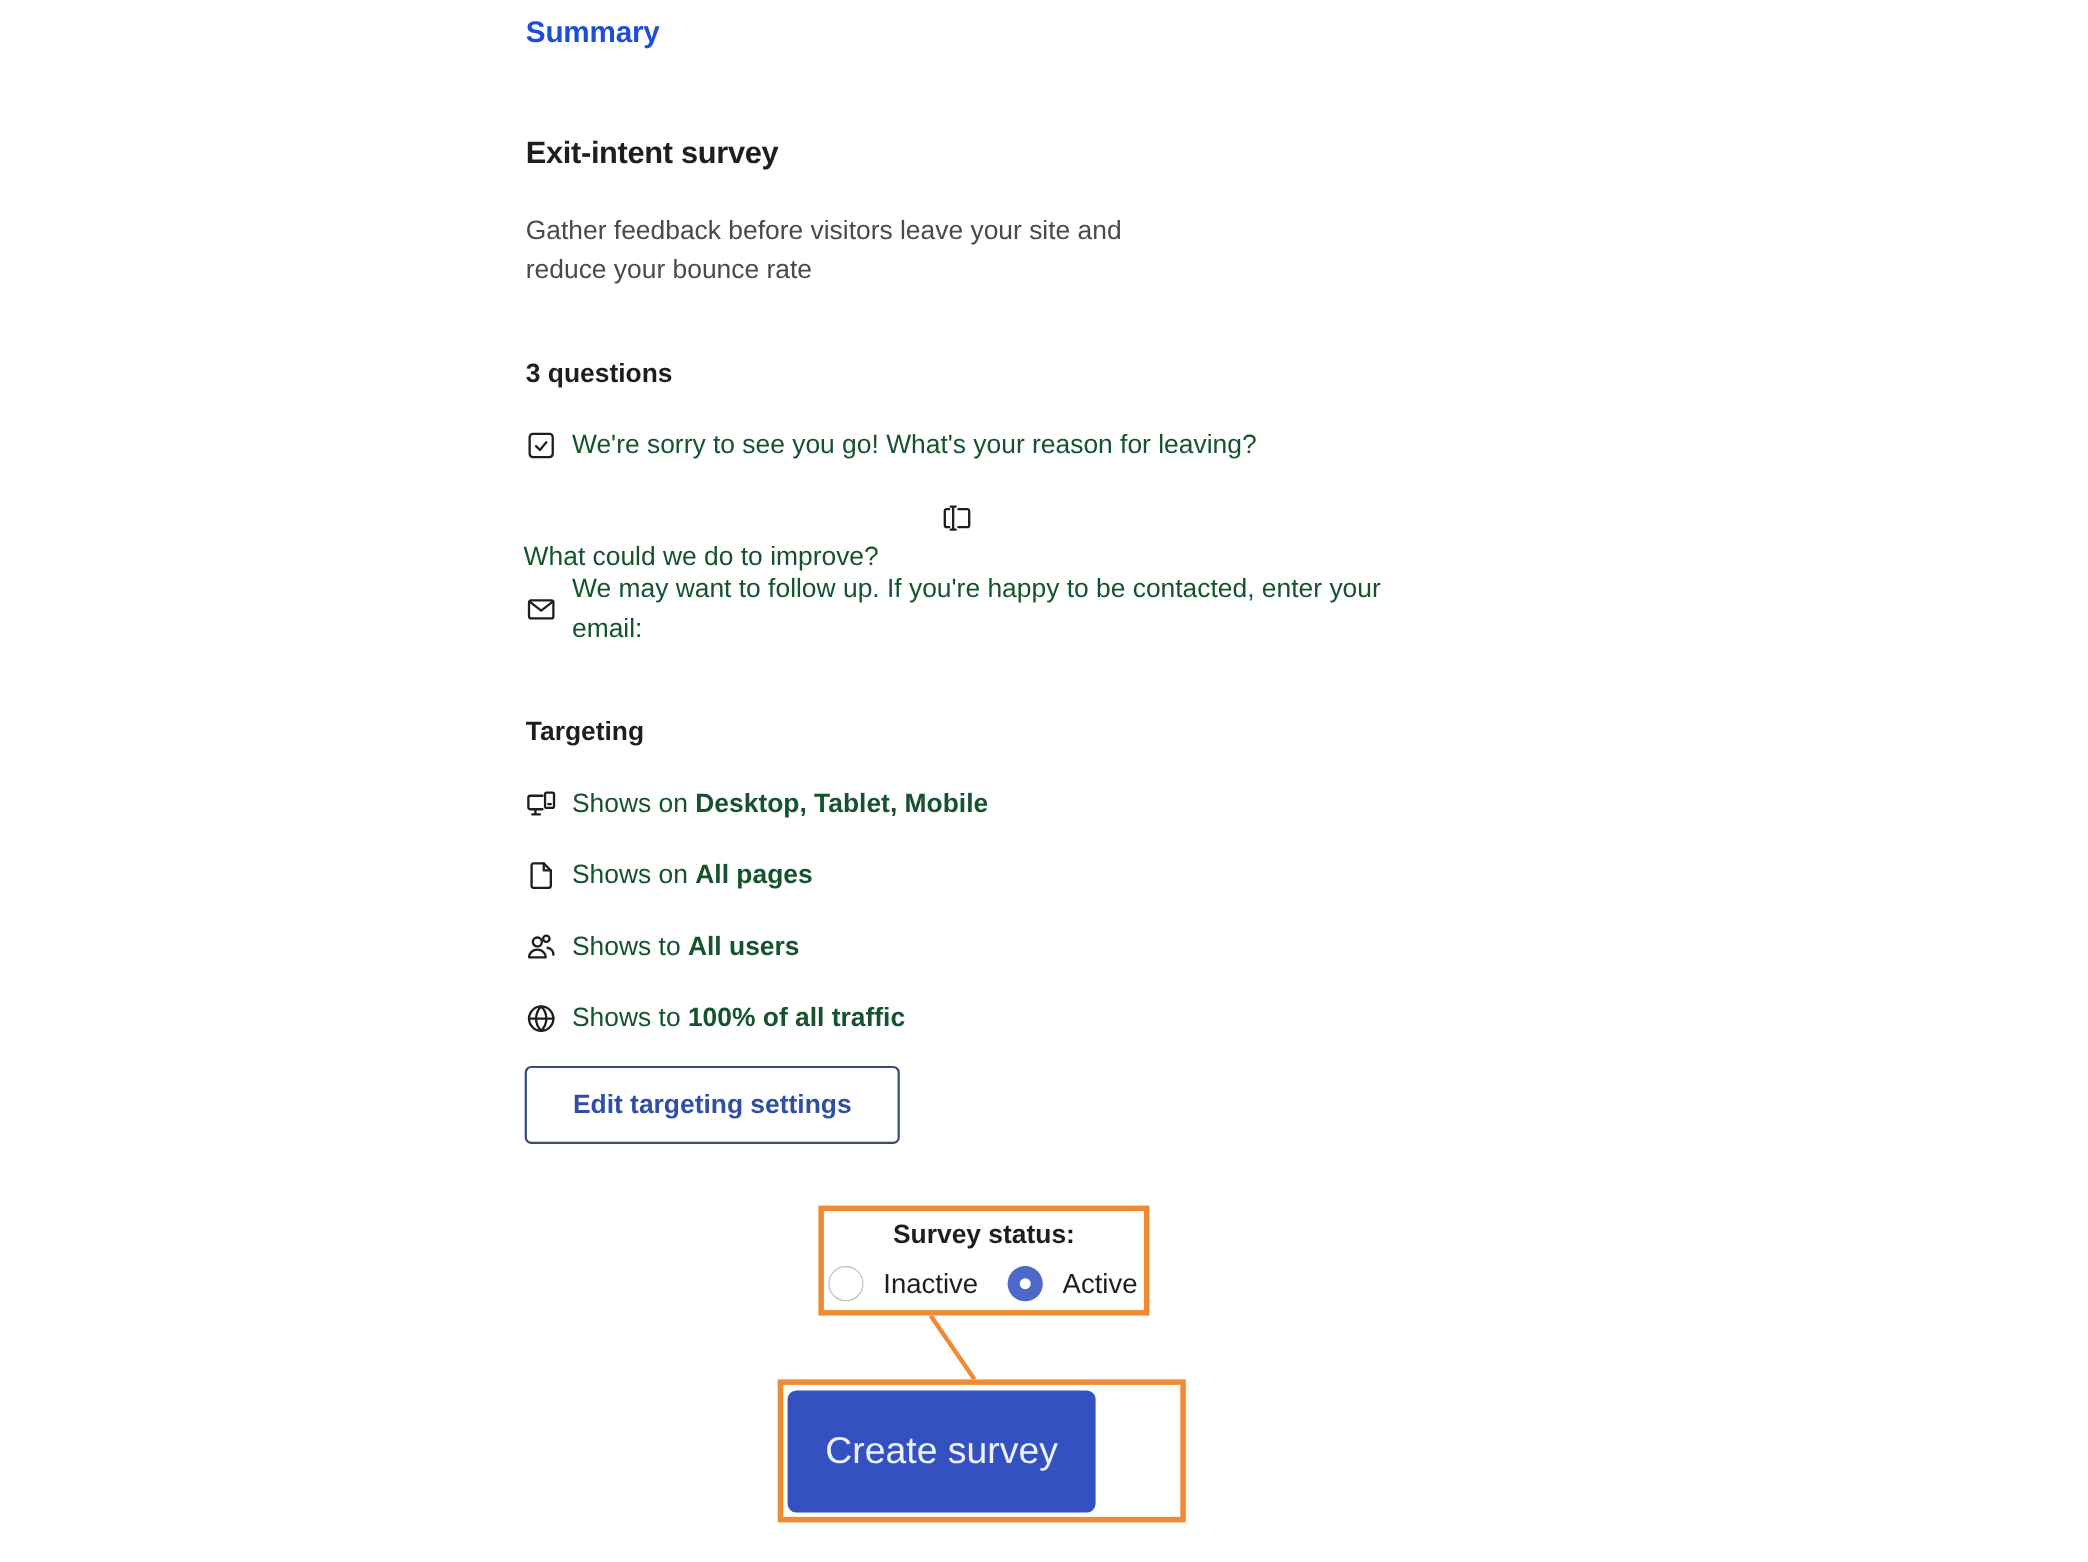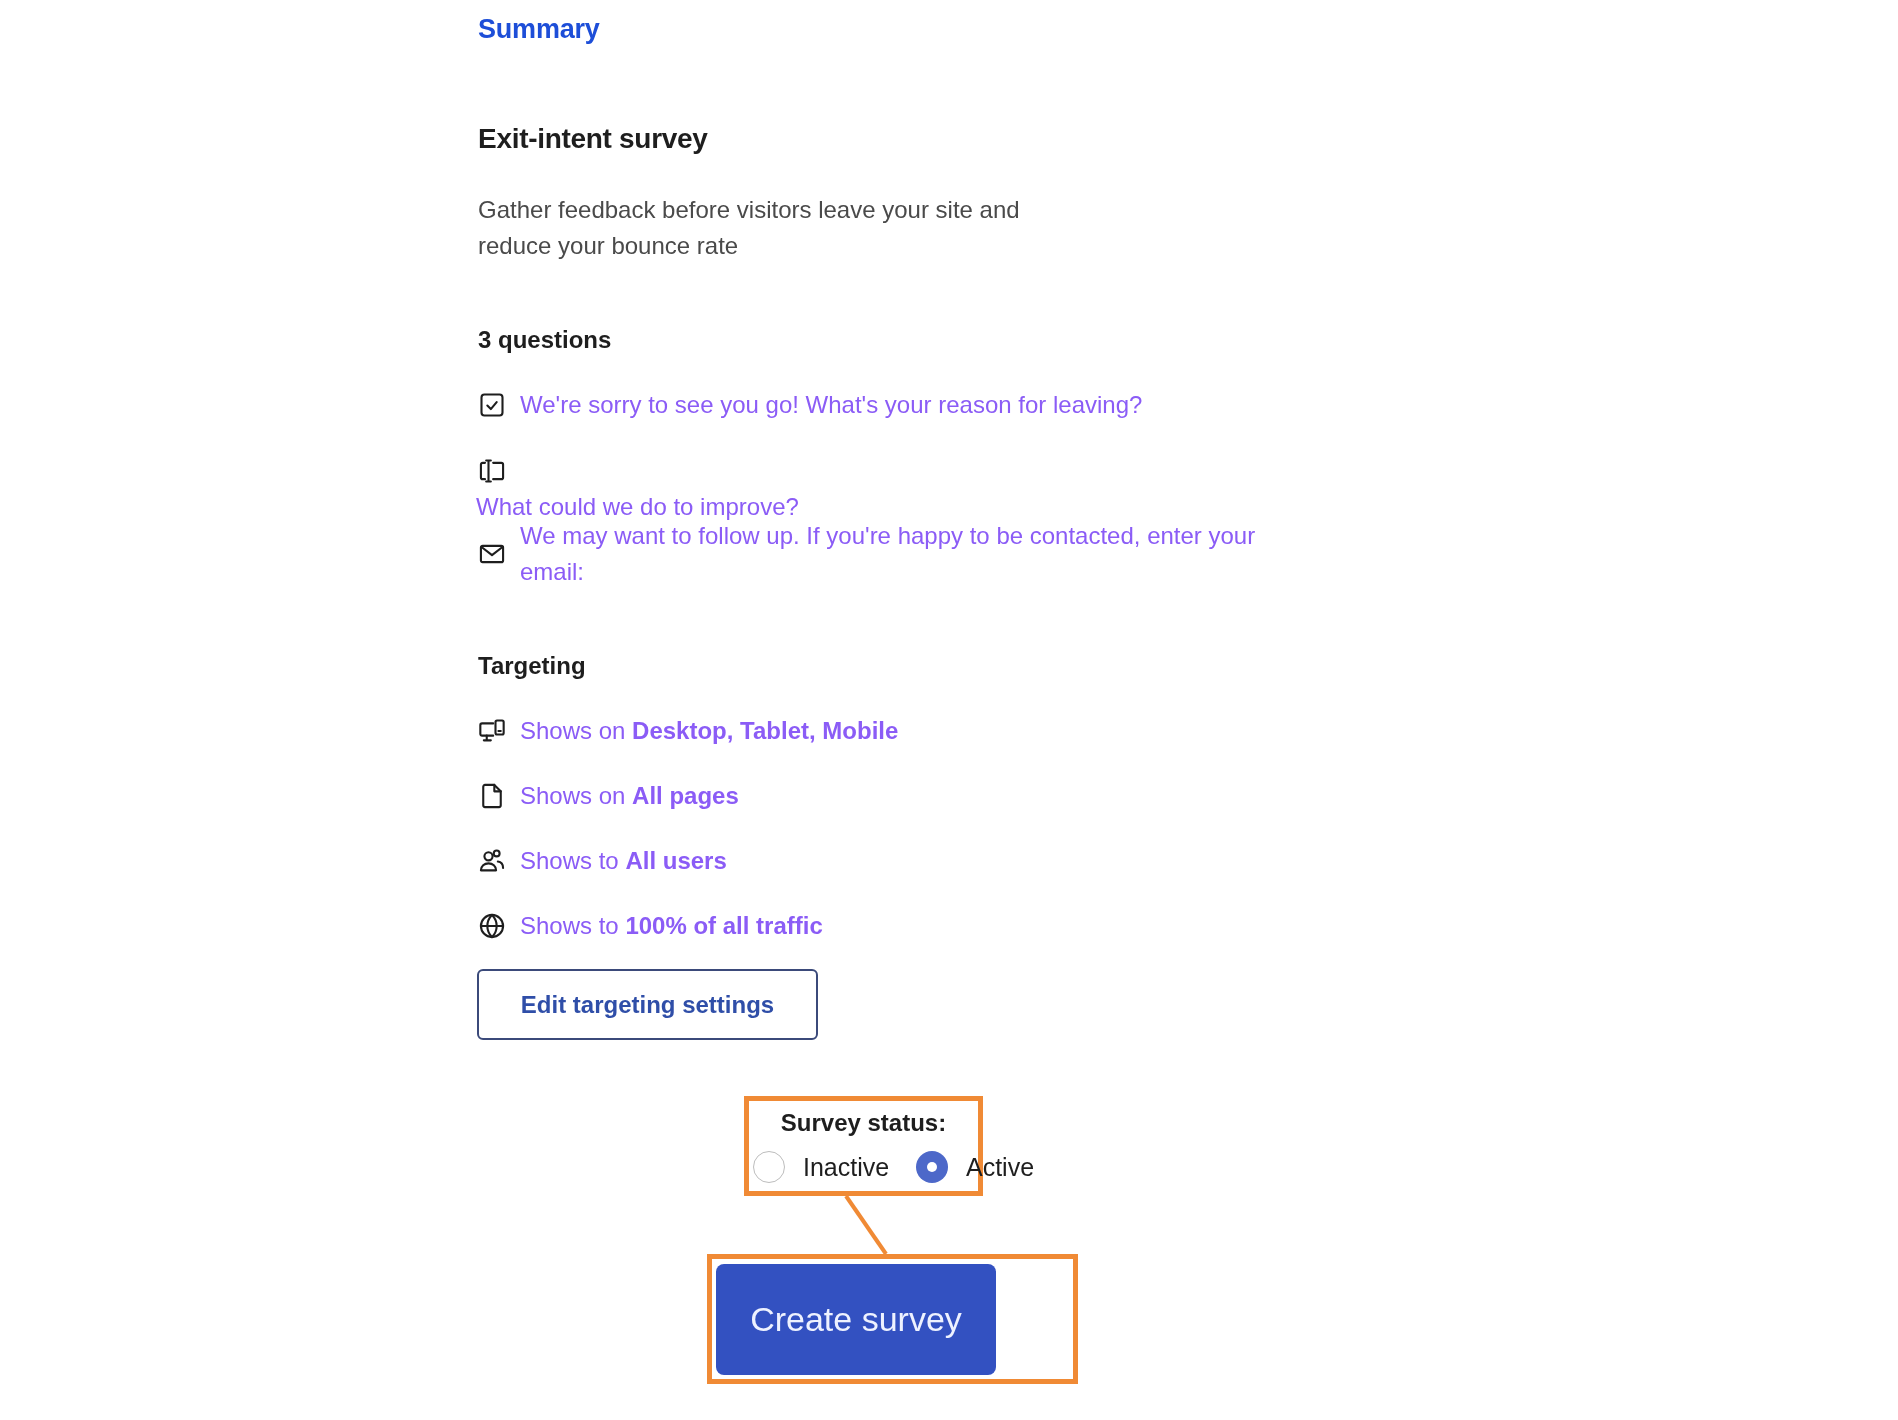--- a/index.html
+++ b/index.html
@@ -6,34 +6,34 @@
     body {
       width: 1898px; height: 1420px; position: relative; overflow: hidden;
       font-family: "Liberation Sans", "DejaVu Sans", sans-serif;
       color: #1f1f1f;
     }
     .abs { position: absolute; }
     .h-summary { left: 478px; top: 14px; font-size: 27px; font-weight: 700; color: #1d4ed8; letter-spacing: -0.2px; }
     .h-title { left: 478px; top: 123px; font-size: 28px; font-weight: 700; color: #1e1e1e; letter-spacing: -0.3px; }
     .desc { left: 478px; top: 192px; width: 600px; font-size: 24px; line-height: 36px; color: #4a4a4a; }
     .h-sec { left: 478px; font-size: 24px; font-weight: 700; color: #1e1e1e; }
-    .row { left: 476px; display: flex; align-items: flex-start; font-size: 24px; line-height: 36px; color: #8b5cf6; }
+    .row { left: 476px; display: flex; align-items: center; font-size: 24px; line-height: 36px; color: #14532d; }
     .row .ico { width: 32px; height: 36px; display: flex; align-items: center; justify-content: center; margin-right: 12px; flex: none; }
     .row .ico svg { width: 28px; height: 28px; }
     .row .txt { width: 800px; }
     .row b { font-weight: 700; }
     .row.q3 .ico { height: 72px; }
     .edit-btn {
       left: 477px; top: 969px; width: 341px; height: 71px; box-sizing: border-box;
       border: 2px solid #3b4a7a; border-radius: 6px; background: #fff;
       color: #2f4ea8; font-size: 24px; font-weight: 700;
       display: flex; align-items: center; justify-content: center; cursor: pointer;
     }
     .status-box {
-      left: 744px; top: 1096px; width: 239px; height: 100px; box-sizing: border-box;
+      left: 744px; top: 1096px; width: 301px; height: 100px; box-sizing: border-box;
       border: 5px solid #f08a35; background: #fff;
     }
     .status-label { position: absolute; left: 0; right: 0; top: 8px; text-align: center; font-size: 24px; font-weight: 700; color: #1e1e1e; }
     .radio-wrap { position: absolute; top: 50px; display: flex; align-items: center; font-size: 25px; color: #1e1e1e; cursor: pointer; }
     .radio { width: 32px; height: 32px; border-radius: 50%; box-sizing: border-box; margin-right: 18px; flex: none; }
     .radio.off { border: 1.5px solid #bdbdbd; background: #fff; }
     .radio.on { background: #4d68c9; display: flex; align-items: center; justify-content: center; }
     .radio.on::after { content: ""; width: 10px; height: 10px; border-radius: 50%; background: #fff; }
     .create-box {
       left: 707px; top: 1254px; width: 371px; height: 130px; box-sizing: border-box;

